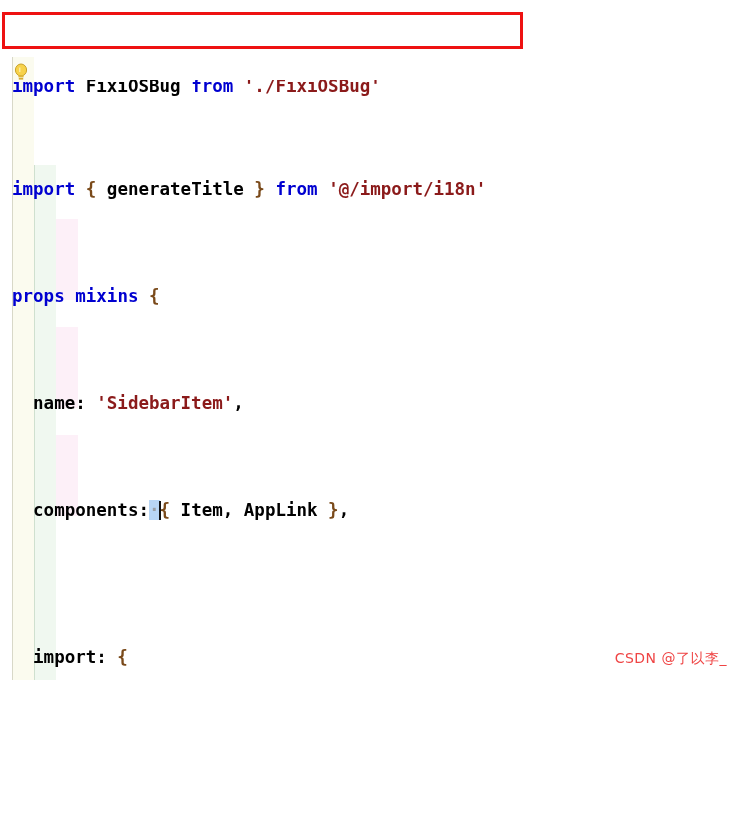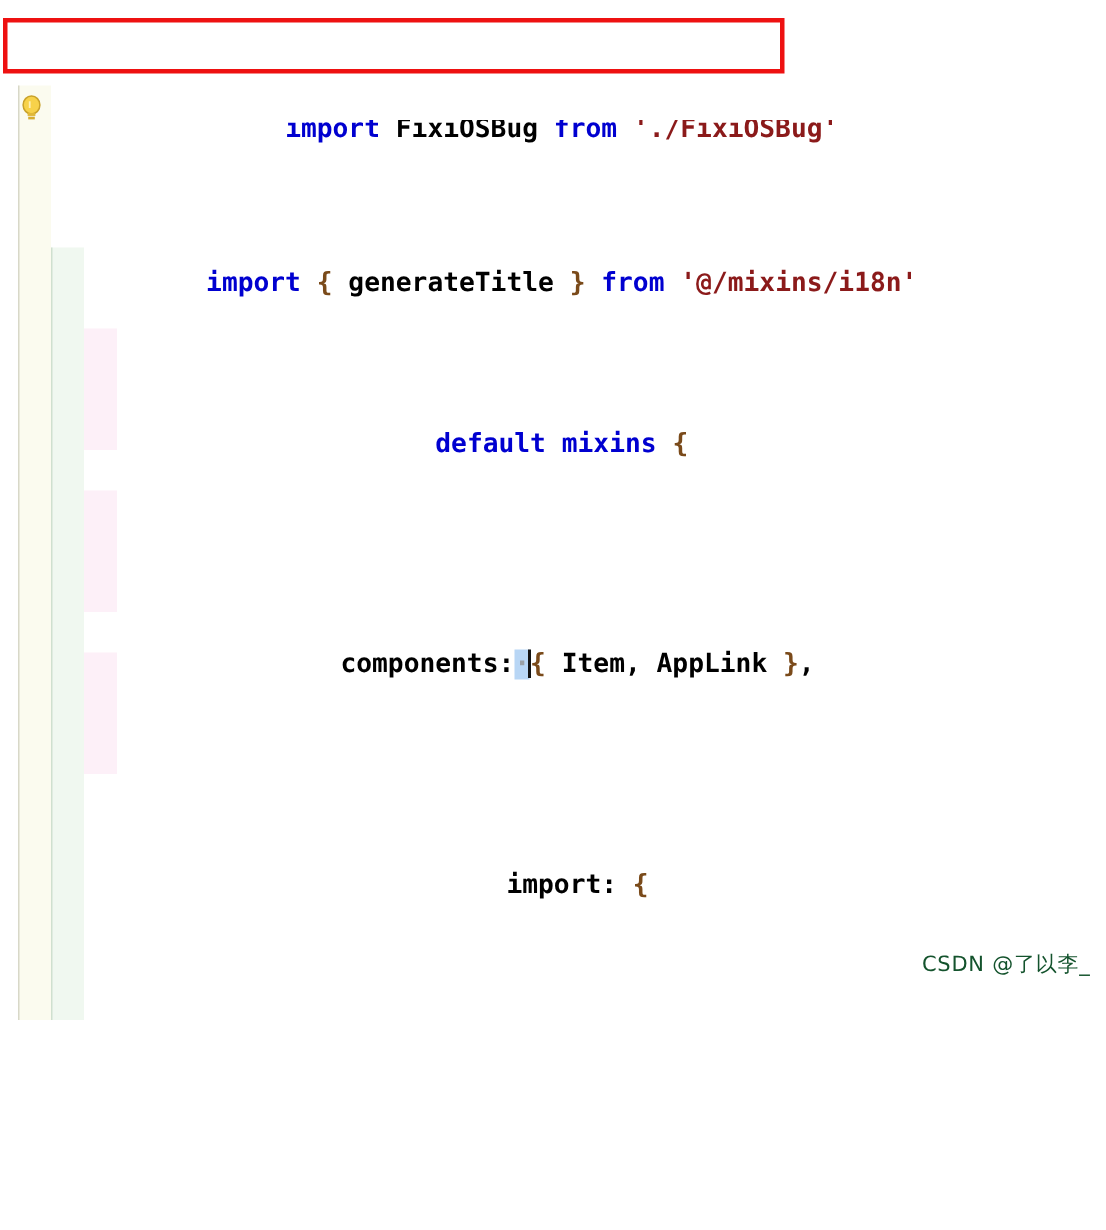--- a/index.html
+++ b/index.html
@@ -13,21 +13,20 @@
     overflow: hidden;
     font-family: "DejaVu Sans Mono", "Liberation Mono", monospace;
   }
 
   #editor {
     position: relative;
     width: 737px;
     height: 680px;
     background: #ffffff;
     overflow: hidden;
-    text-align: center;
   }
 
   
   .guides {
     position: absolute;
     top: 0; left: 0;
     width: 737px;
     height: 820px;
     pointer-events: none;
   }
@@ -95,22 +94,22 @@
     border: 3px solid #ee1111;
     box-sizing: border-box;
     pointer-events: none;
     background: transparent;
   }
 
   
   .watermark {
     position: absolute;
     right: 10px;
-    bottom: 28px;
-    color: #14532d;
+    bottom: 12px;
+    color: #ef4444;
     font-family: "DejaVu Sans", "Liberation Sans", sans-serif;
     font-size: 14px;
     font-weight: normal;
     letter-spacing: 0.5px;
     white-space: nowrap;
   }
 </style>
 </head>
 <body>
 
@@ -135,26 +134,27 @@
     <rect x="4.8" y="14.8" width="4.4" height="1.8" fill="#d6ad30"></rect>
     <path d="M5.8 4.5 L5.8 9" stroke="#fff8d0" stroke-width="1.2" fill="none" opacity="0.8"></path>
   </svg>
 
   <div class="code">
 
     
     <div class="line" style="height:16px; line-height:12px; overflow:hidden;"><span class="kw">import</span><span class="plain"> FixiOSBug </span><span class="kw">from</span><span class="plain"> </span><span class="str">'./FixiOSBug'</span></div>
 
     
-    <div class="line"><span class="kw">import</span><span class="plain"> </span><span class="punct">{</span><span class="plain"> generateTitle </span><span class="punct">}</span><span class="plain"> </span><span class="kw">from</span><span class="plain"> </span><span class="str">'@/mixins/i18n'</span></div>
-
-    
-    <div class="line"><span class="kw">default</span><span class="plain"> </span><span class="kw">mixins</span><span class="plain"> </span><span class="punct">{</span></div>
-
-    
+    <div class="line"><span class="kw">import</span><span class="plain"> </span><span class="punct">{</span><span class="plain"> generateTitle </span><span class="punct">}</span><span class="plain"> </span><span class="kw">from</span><span class="plain"> </span><span class="str">'@/import/i18n'</span></div>
+
+    
+    <div class="line"><span class="kw">props</span><span class="plain"> </span><span class="kw">mixins</span><span class="plain"> </span><span class="punct">{</span></div>
+
+    
+    <div class="line"><span class="plain">  name: </span><span class="str">'SidebarItem'</span><span class="plain">,</span></div>
 
     
     <div class="line"><span class="plain">  components:</span><span class="sel"><span class="wsdot">·</span></span><span class="caret"></span><span class="punct">{</span><span class="plain"> Item, AppLink </span><span class="punct">}</span><span class="plain">,</span></div>
 
     
 
     
     <div class="line"><span class="plain">  import: </span><span class="punct">{</span></div>
 
     

